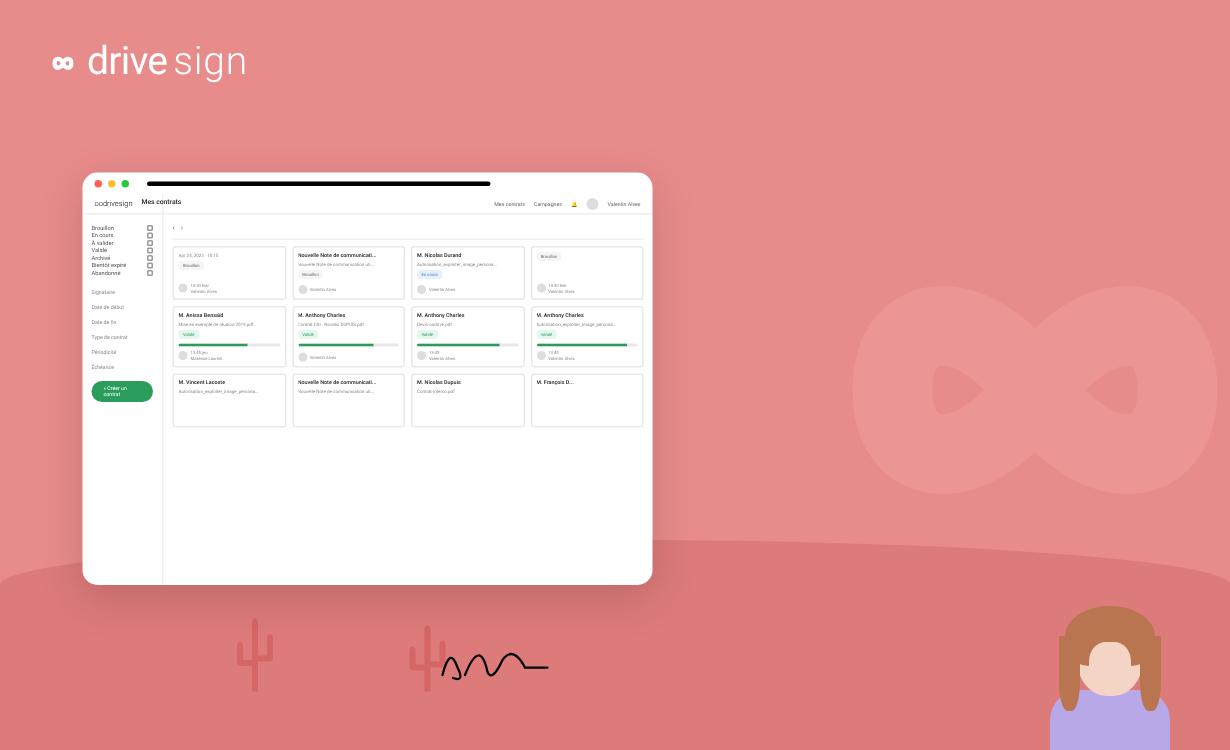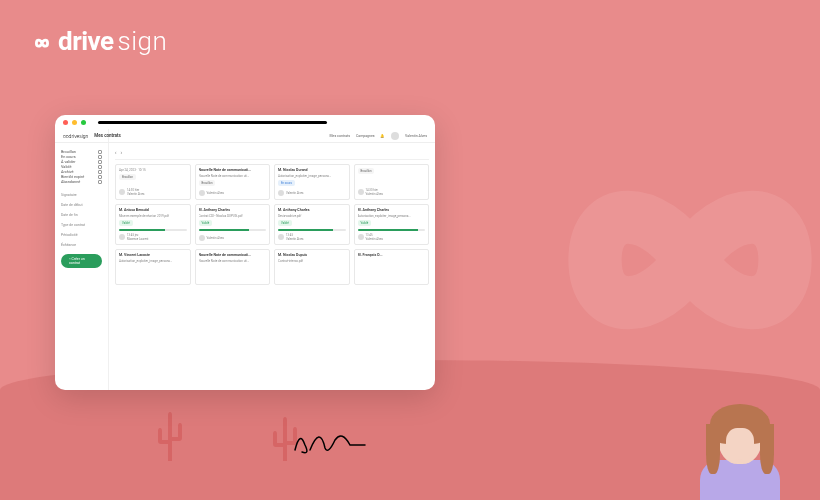--- a/index.html
+++ b/index.html
@@ -6,21 +6,21 @@
 body{width:820px;height:500px;background:#e88b8b;position:relative;overflow:hidden}
 .bg-wave{position:absolute;bottom:0;left:0;width:100%;height:140px;background:#dd7a7a;border-radius:100% 100% 0 0/60px 60px 0 0}
 .bg-infinity{position:absolute;right:-60px;top:120px;width:380px;height:280px;opacity:.25}
 .bg-infinity svg{width:100%;height:100%}
 .cactus{position:absolute;bottom:30px}
 .cactus svg{width:40px;height:60px}
 .cactus1{left:150px}
 .cactus2{left:265px}
 .logo{position:absolute;top:26px;left:30px;display:flex;align-items:baseline;gap:4px;color:#fff}
 .logo-icon{width:24px;height:16px;display:inline-block}
-.logo-drive{font-size:26px;font-weight:700;letter-spacing:-.5px}
+.logo-drive{font-size:26px;font-weight:400;letter-spacing:-.5px}
 .logo-sign{font-size:26px;font-weight:300;letter-spacing:.5px}
 .window{position:absolute;top:115px;left:55px;width:380px;height:275px;background:#fff;border-radius:10px;box-shadow:0 8px 30px rgba(0,0,0,.15);overflow:hidden}
 .titlebar{height:14px;display:flex;align-items:center;padding:0 8px;gap:4px}
 .dot{width:5px;height:5px;border-radius:50%}
 .dot-r{background:#ff5f56}.dot-y{background:#ffbd2e}.dot-g{background:#27c93f}
 .titlebar-line{flex:1;height:3px;background:#000;margin-left:8px;margin-right:100px;border-radius:2px}
 .app{display:flex;height:calc(100% - 14px);font-size:4px}
 .app-header{position:absolute;top:14px;left:0;right:0;height:14px;display:flex;align-items:center;padding:0 8px;border-bottom:1px solid #eee}
 .app-logo{font-weight:700;font-size:5px}
 .app-logo span{font-weight:300}

